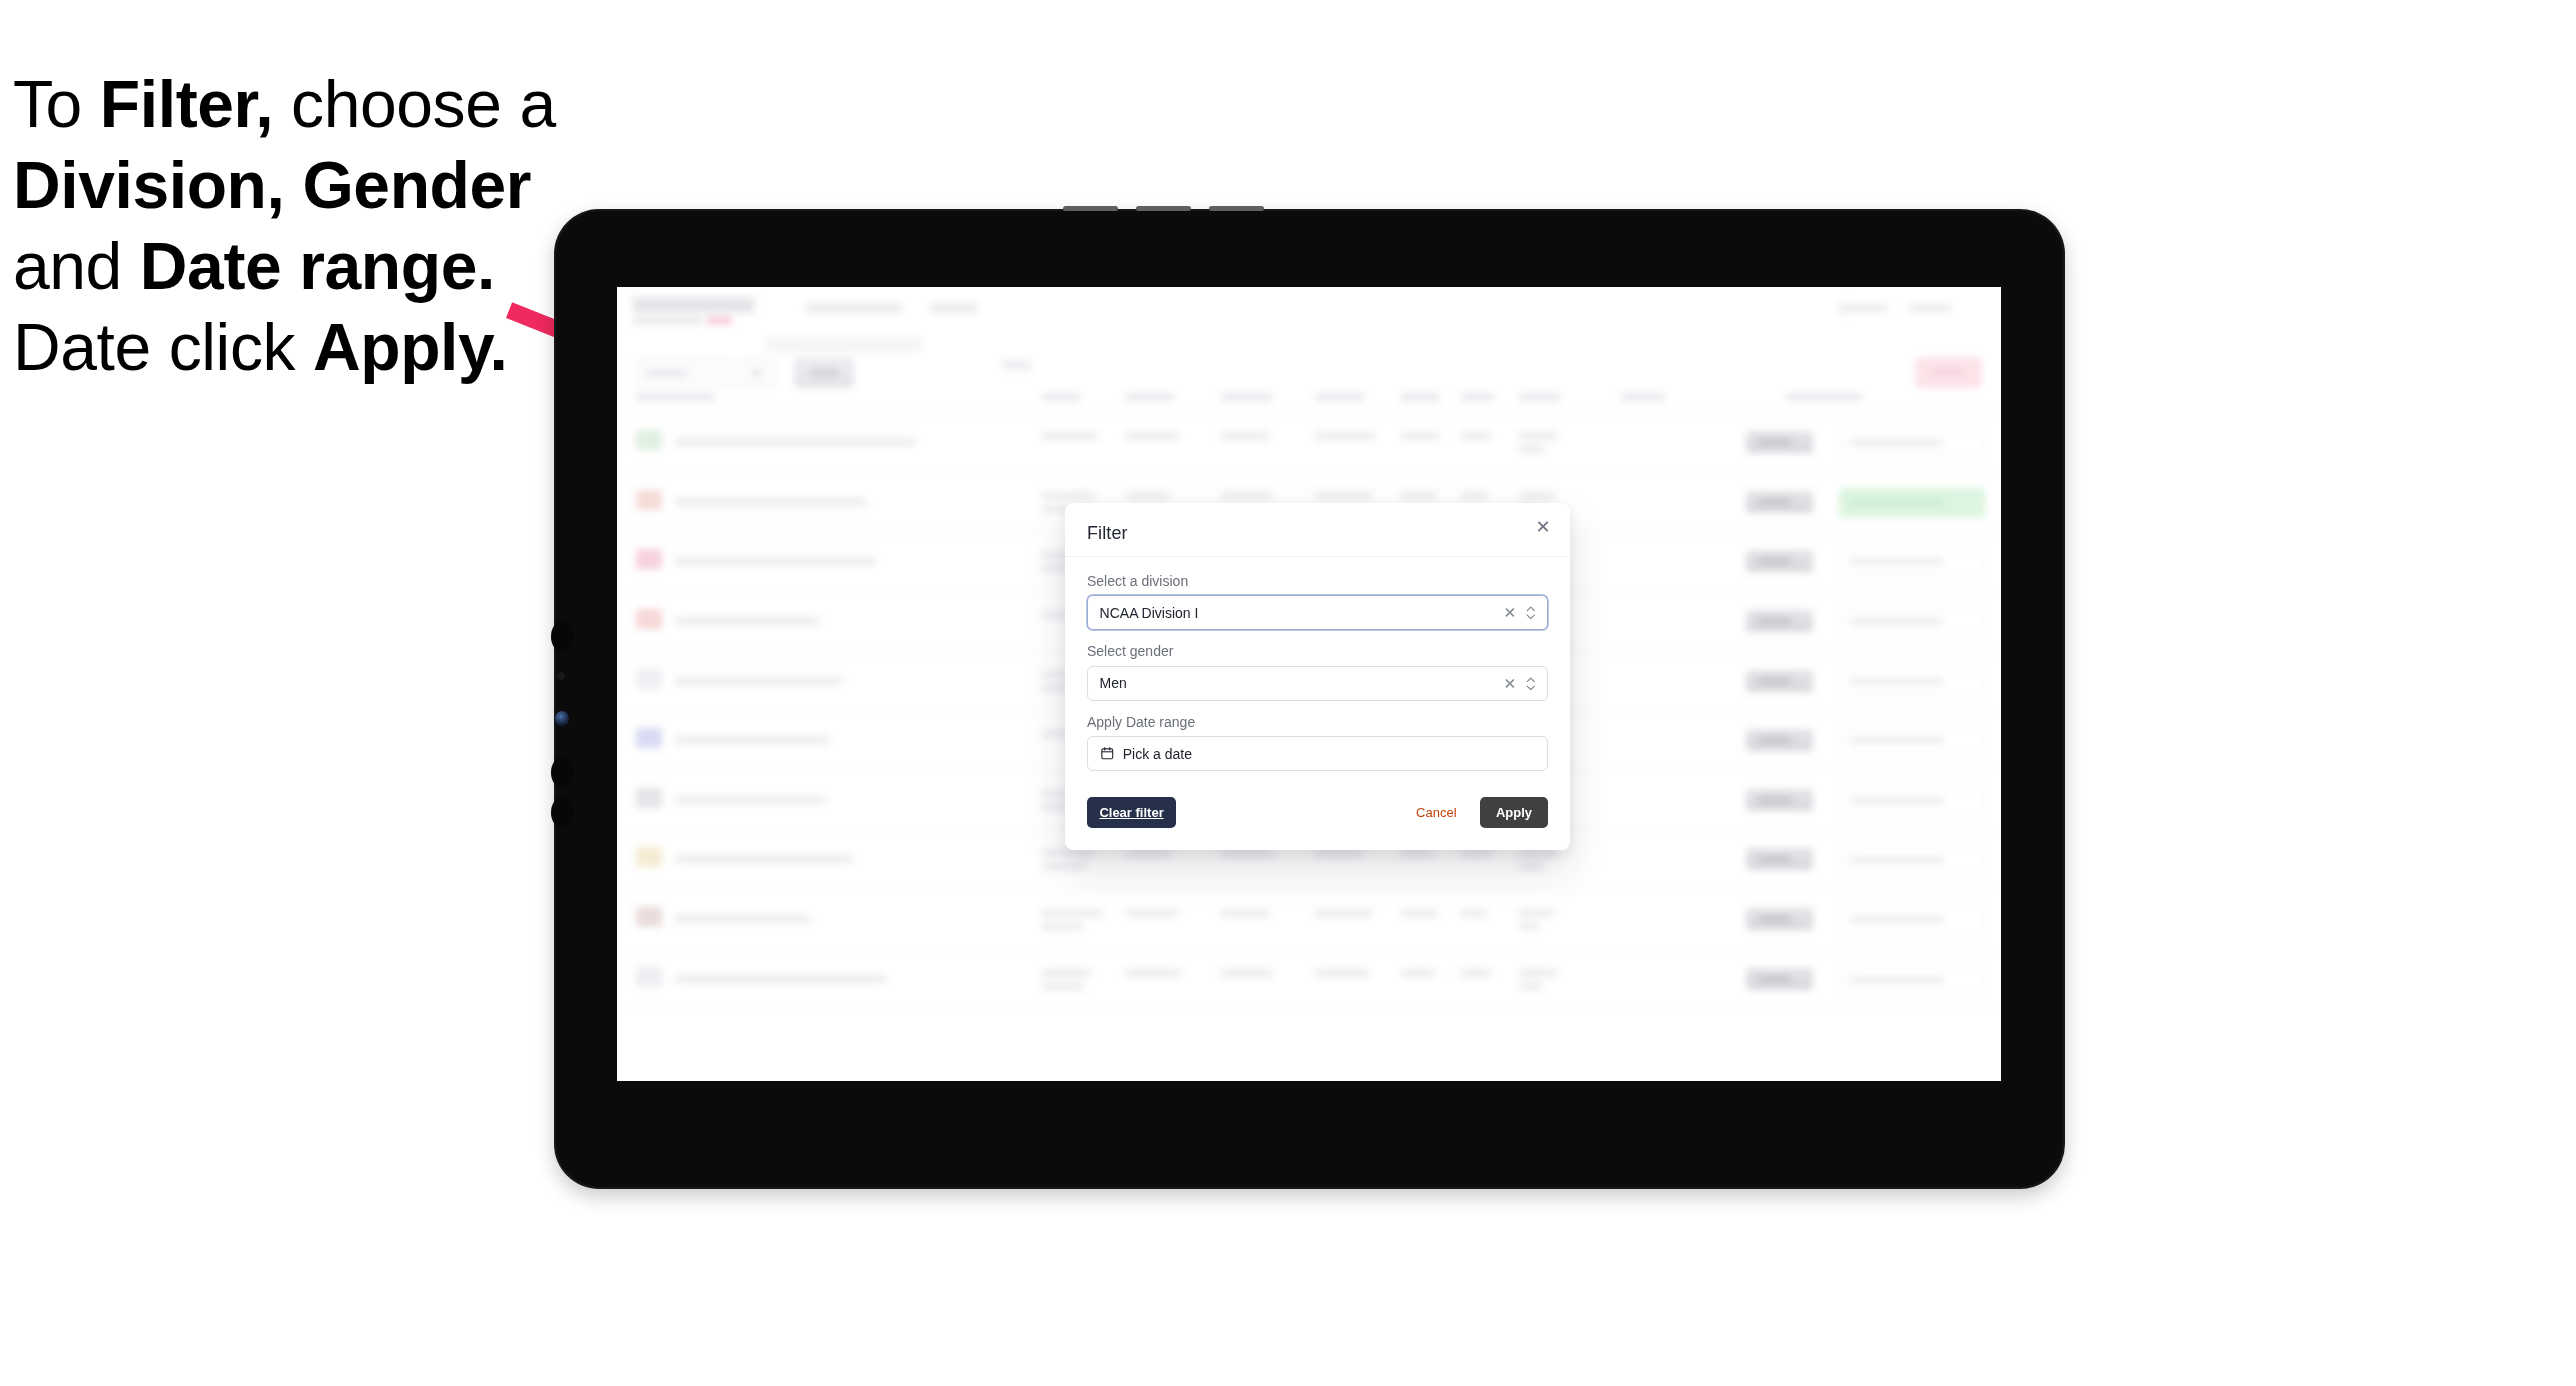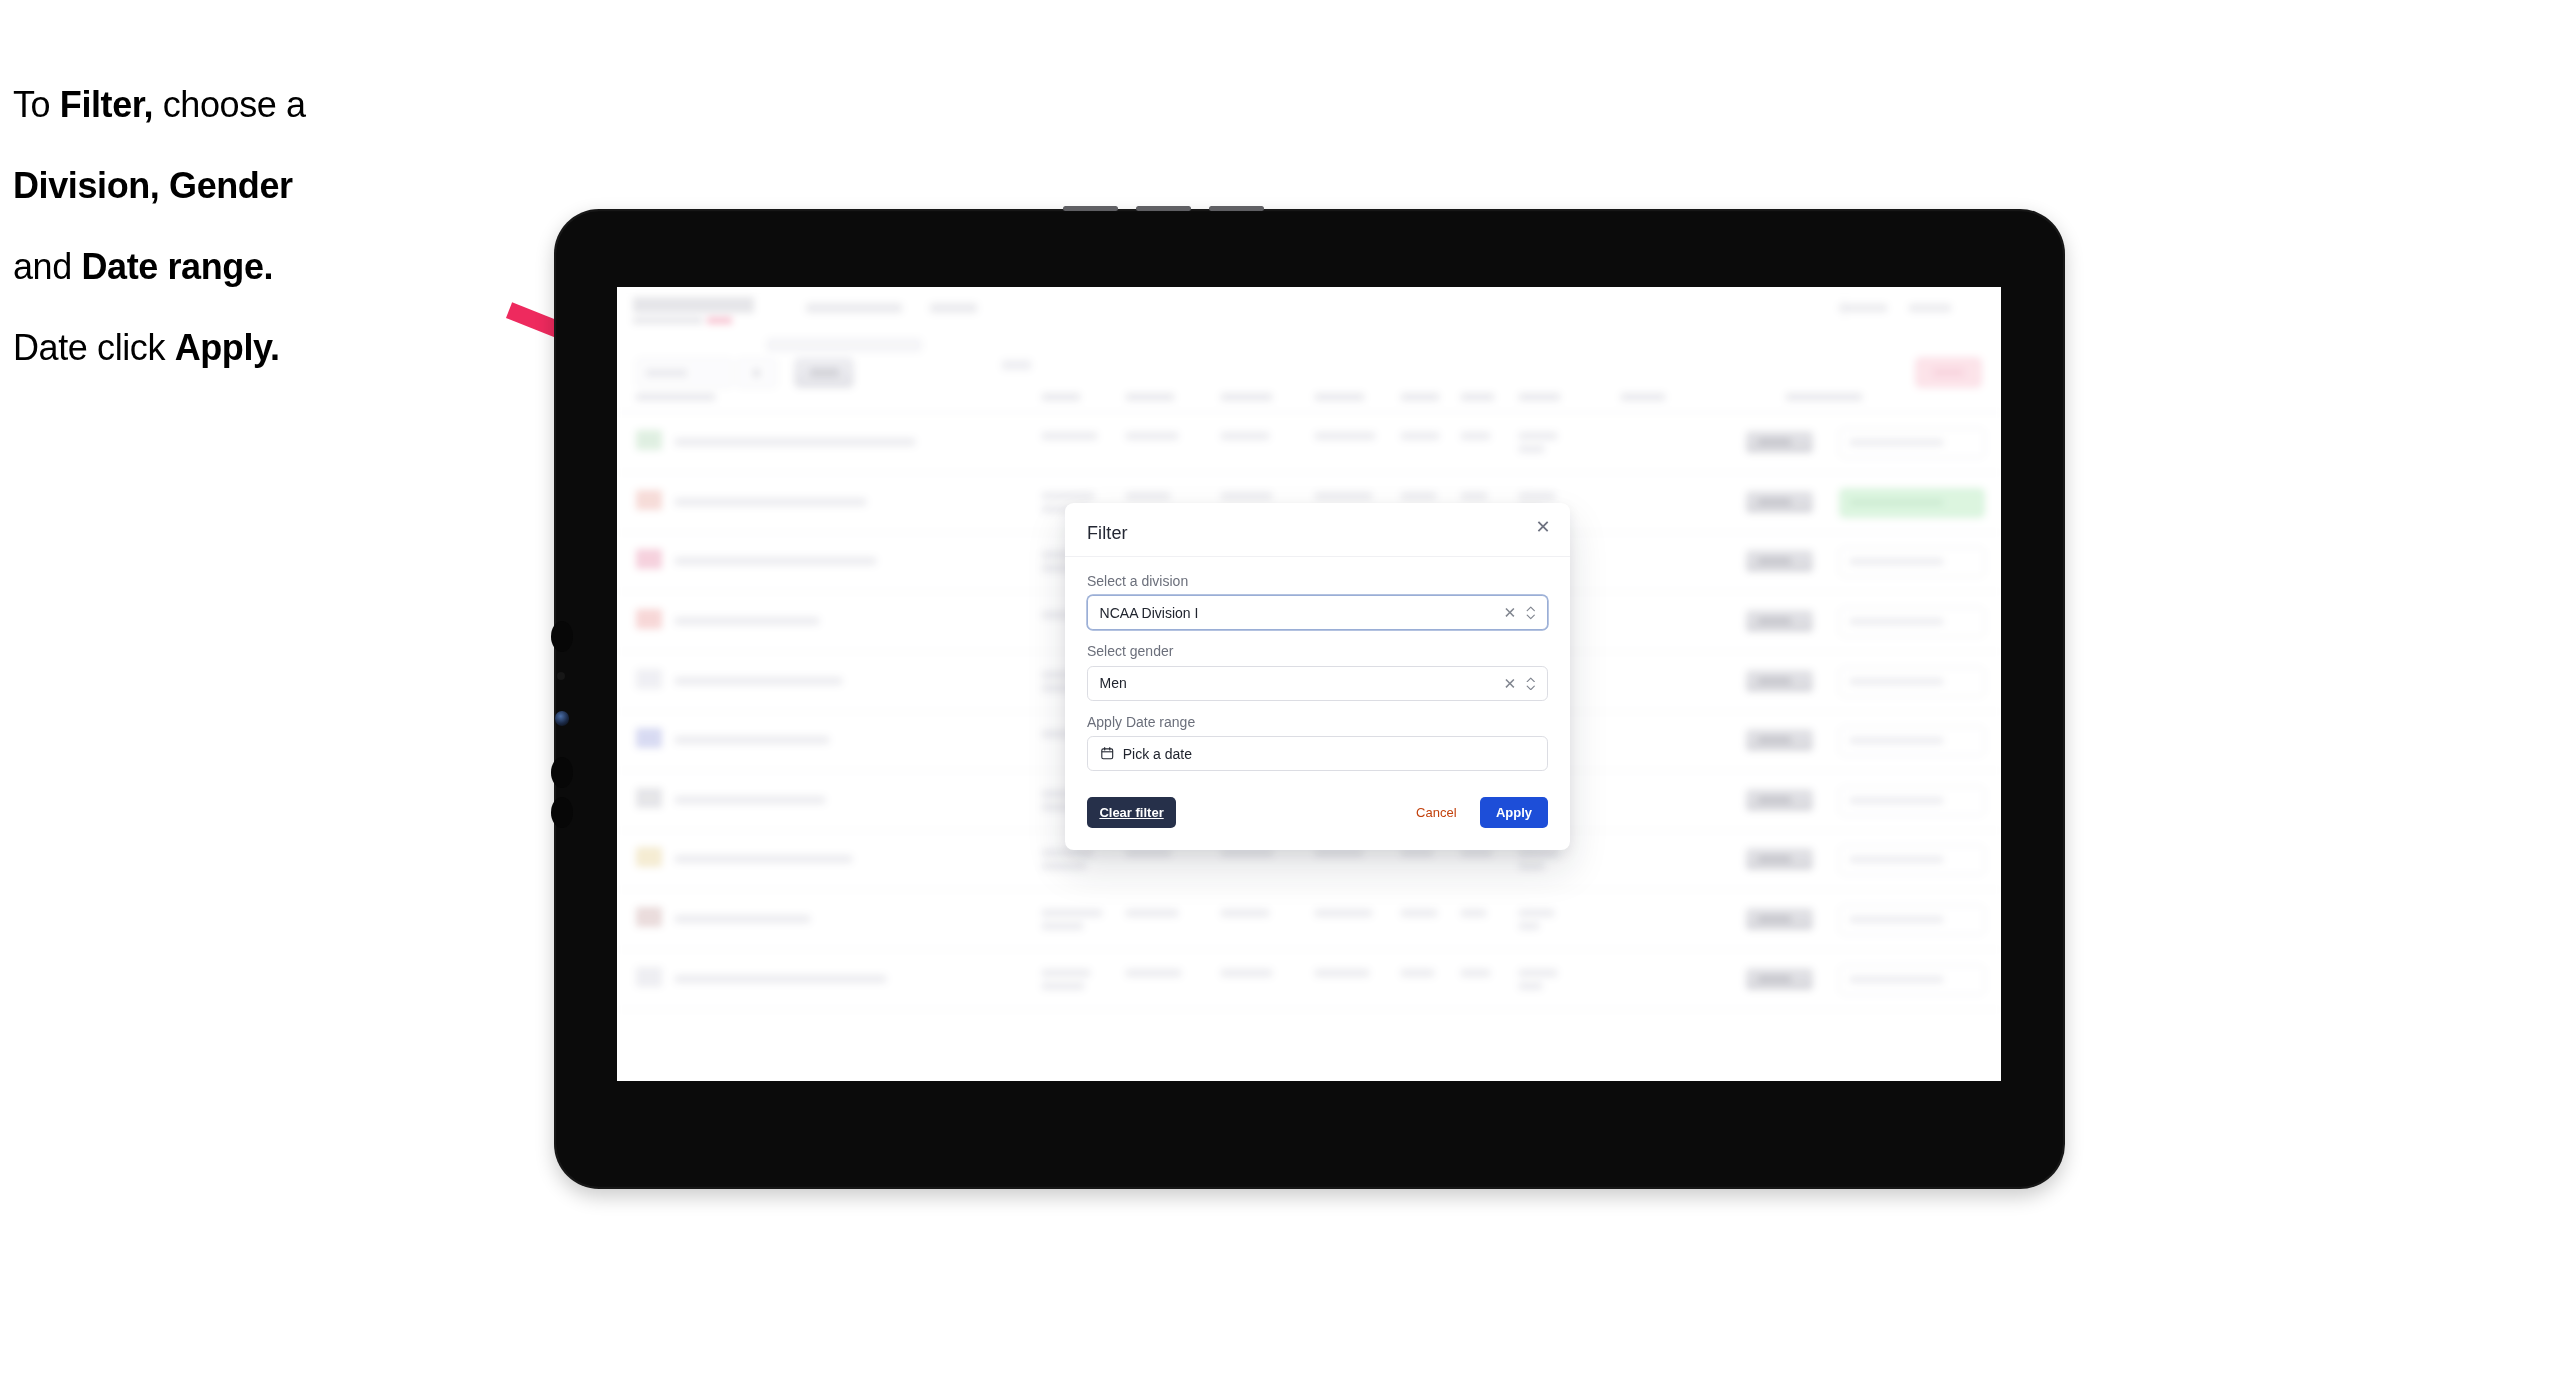--- a/index.html
+++ b/index.html
@@ -15,21 +15,21 @@
     font-family: "Liberation Sans", sans-serif;
     -webkit-font-smoothing: antialiased;
   }
 
   
   .caption {
     position: absolute;
     left: 13px;
     top: 64px;
     width: 553px;
-    font-size: 36px;
+    font-size: 66px;
     line-height: 81px;
     color: #000000;
     letter-spacing: -0.4px;
   }
   .caption .b { font-weight: 700; }
   .caption .line { white-space: nowrap; }
 
   
   .arrow-svg {
     position: absolute;
@@ -344,21 +344,21 @@
     height: 31px;
     display: inline-flex;
     align-items: center;
     justify-content: center;
   }
   .btn-clear { background: #26304a; color: #ffffff; font-weight: 700; text-decoration: underline; }
   .btn-cancel {
     background: transparent; color: #c2410c;
     margin-left: auto; margin-right: 16px; padding: 0 7.3px;
   }
-  .btn-apply { background: #1d4ed8; color: #ffffff; font-weight: 700; padding: 0 16px; }
+  .btn-apply { background: #404040; color: #ffffff; font-weight: 700; padding: 0 16px; }
 </style>
 </head>
 <body>
 
 <div class="caption">
   <div class="line">
     <span>To </span><span class="b">Filter,</span><span> choose a</span>
   </div>
   <div class="line">
     <span class="b">Division, Gender</span>

